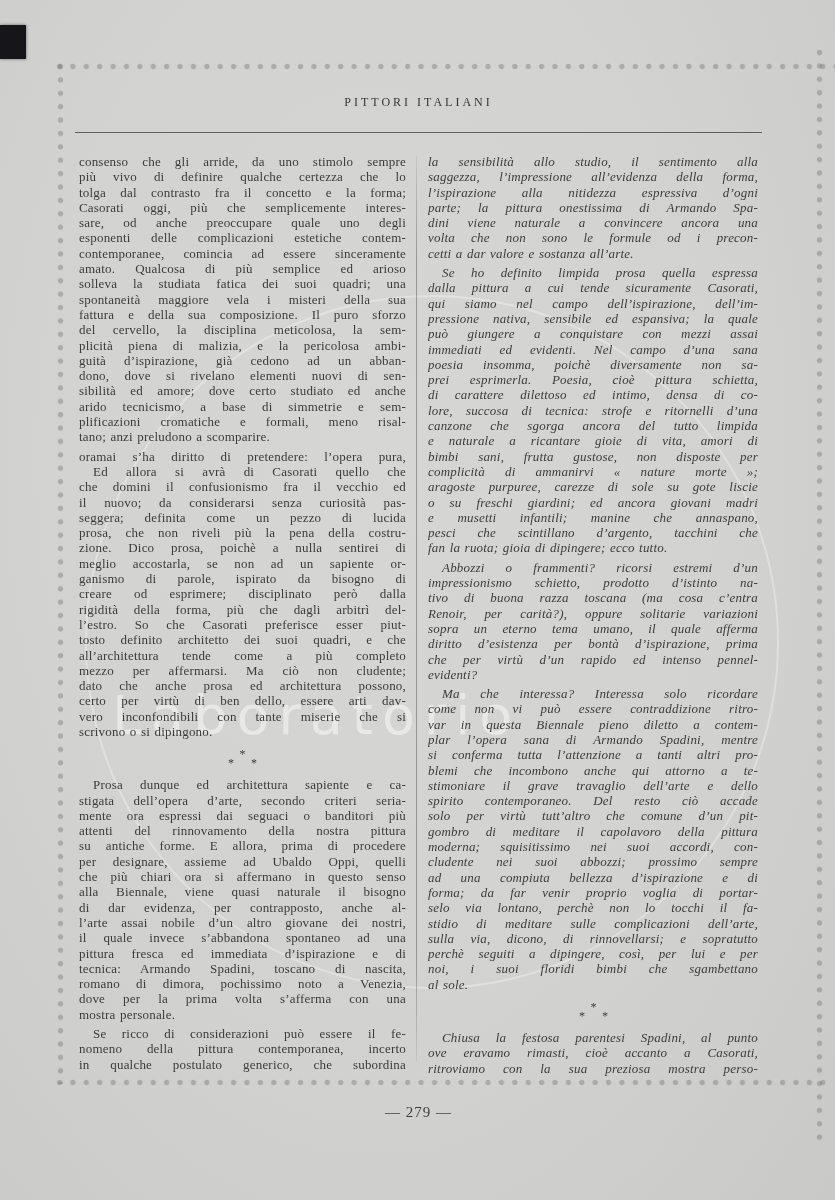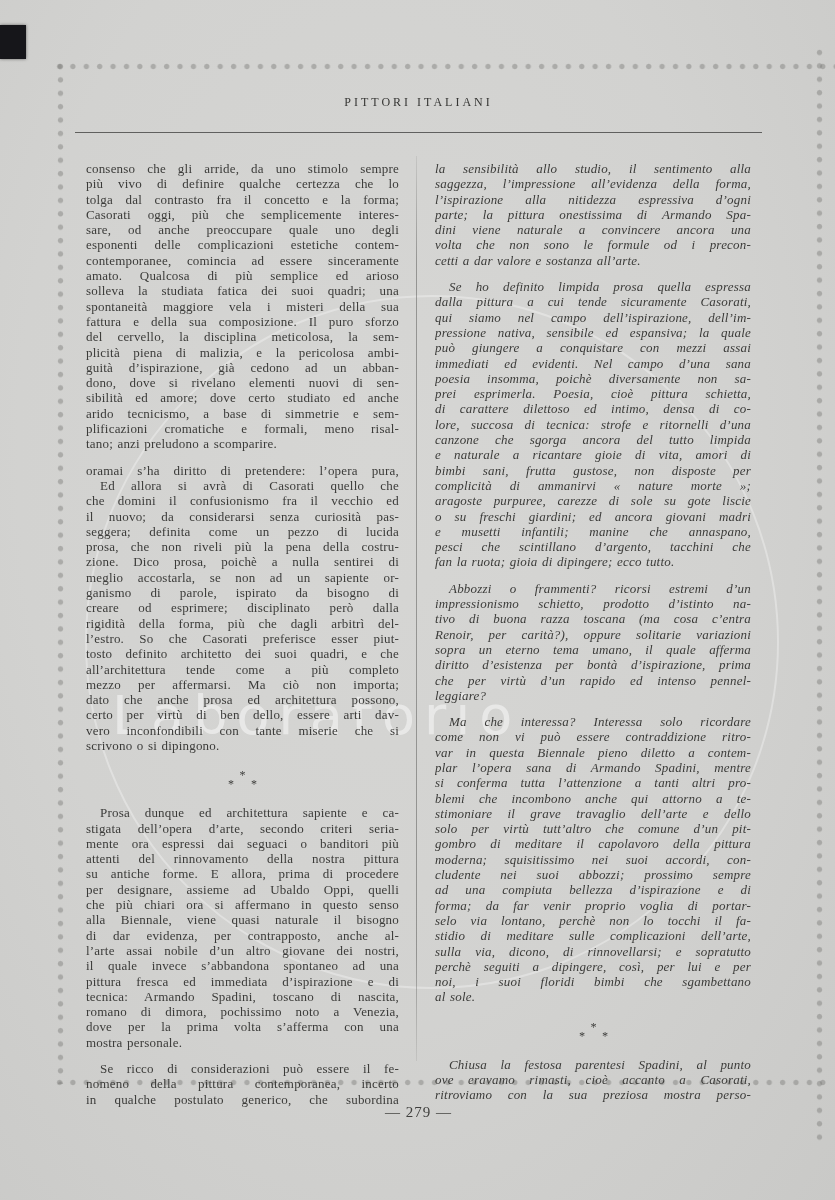--- a/index.html
+++ b/index.html
@@ -38,21 +38,21 @@
     position:absolute;left:75px;top:95px;width:687px;
     text-align:center;font-size:12px;letter-spacing:3px;
     color:#363634;
   }
   .header-rule{position:absolute;left:75px;top:132px;width:687px;height:1px;background:rgba(58,58,56,.75);}
   
   .col{position:absolute;top:150px;}
   .col-left{left:75px;width:335px;}
   .col-right{left:424px;width:338px;font-style:italic;}
   .col-divider{position:absolute;left:416px;top:156px;width:1px;height:905px;background:linear-gradient(rgba(70,70,68,.1), rgba(70,70,68,.45) 12%, rgba(70,70,68,.45) 88%, rgba(70,70,68,.1));}
-  .para{margin:11px;}
+  .para{margin:4px;}
   .line{
     font-size:13px;line-height:15.3px;height:15.3px;overflow:hidden;
     letter-spacing:.2px;word-spacing:1px;
     text-align:justify;
   }
   .jline{text-align-last:justify;}
   .line.last{text-align-last:left;}
   .line.indent{text-indent:14px;}
   
   .separator{text-align:center;padding:7px 0 6px 0;height:17px;color:#3b3b39;}
@@ -112,21 +112,21 @@
         <div class="line jline">seggera; definita come un pezzo di lucida</div>
         <div class="line jline">prosa, che non riveli più la pena della costru-</div>
         <div class="line jline">zione. Dico prosa, poichè a nulla sentirei di</div>
         <div class="line jline">meglio accostarla, se non ad un sapiente or-</div>
         <div class="line jline">ganismo di parole, ispirato da bisogno di</div>
         <div class="line jline">creare od esprimere; disciplinato però dalla</div>
         <div class="line jline">rigidità della forma, più che dagli arbitrì del-</div>
         <div class="line jline">l’estro. So che Casorati preferisce esser piut-</div>
         <div class="line jline">tosto definito architetto dei suoi quadri, e che</div>
         <div class="line jline">all’architettura tende come a più completo</div>
-        <div class="line jline">mezzo per affermarsi. Ma ciò non importa;</div>
+        <div class="line jline">mezzo per affermarsi. Ma ciò non cludente;</div>
         <div class="line jline">dato che anche prosa ed architettura possono,</div>
         <div class="line jline">certo per virtù di ben dello, essere arti dav-</div>
         <div class="line jline">vero inconfondibili con tante miserie che si</div>
         <div class="line last">scrivono o si dipingono.</div>
       </div>
       <div class="separator">
         <div class="sep-top">*</div>
         <div class="sep-bottom">* *</div>
       </div>
       <div class="para">
@@ -186,30 +186,31 @@
         <div class="line last">fan la ruota; gioia di dipingere; ecco tutto.</div>
       </div>
       <div class="para">
         <div class="line jline indent">Abbozzi o frammenti? ricorsi estremi d’un</div>
         <div class="line jline">impressionismo schietto, prodotto d’istinto na-</div>
         <div class="line jline">tivo di buona razza toscana (ma cosa c’entra</div>
         <div class="line jline">Renoir, per carità?), oppure solitarie variazioni</div>
         <div class="line jline">sopra un eterno tema umano, il quale afferma</div>
         <div class="line jline">diritto d’esistenza per bontà d’ispirazione, prima</div>
         <div class="line jline">che per virtù d’un rapido ed intenso pennel-</div>
-        <div class="line last">leggiare?</div>
+        <div class="line last">evidenti?</div>
       </div>
       <div class="para">
         <div class="line jline indent">Ma che interessa? Interessa solo ricordare</div>
         <div class="line jline">come non vi può essere contraddizione ritro-</div>
         <div class="line jline">var in questa Biennale pieno diletto a contem-</div>
         <div class="line jline">plar l’opera sana di Armando Spadini, mentre</div>
         <div class="line jline">si conferma tutta l’attenzione a tanti altri pro-</div>
         <div class="line jline">blemi che incombono anche qui attorno a te-</div>
         <div class="line jline">stimoniare il grave travaglio dell’arte e dello</div>
+        <div class="line jline">spirito contemporaneo. Del resto ciò accade</div>
         <div class="line jline">solo per virtù tutt’altro che comune d’un pit-</div>
         <div class="line jline">gombro di meditare il capolavoro della pittura</div>
         <div class="line jline">moderna; squisitissimo nei suoi accordi, con-</div>
         <div class="line jline">cludente nei suoi abbozzi; prossimo sempre</div>
         <div class="line jline">ad una compiuta bellezza d’ispirazione e di</div>
         <div class="line jline">forma; da far venir proprio voglia di portar-</div>
         <div class="line jline">selo via lontano, perchè non lo tocchi il fa-</div>
         <div class="line jline">stidio di meditare sulle complicazioni dell’arte,</div>
         <div class="line jline">sulla via, dicono, di rinnovellarsi; e sopratutto</div>
         <div class="line jline">perchè seguiti a dipingere, così, per lui e per</div>

